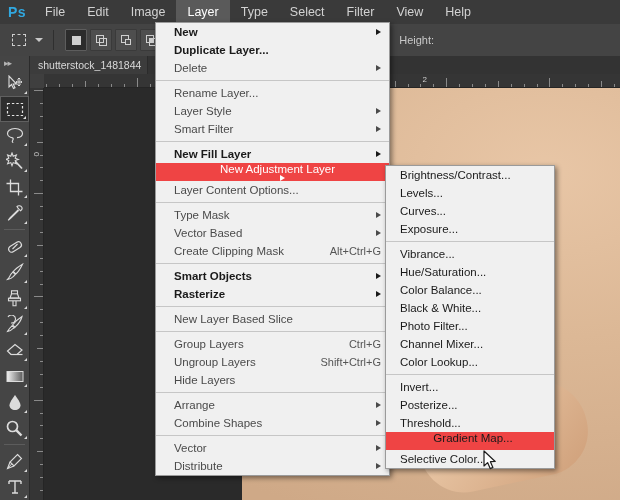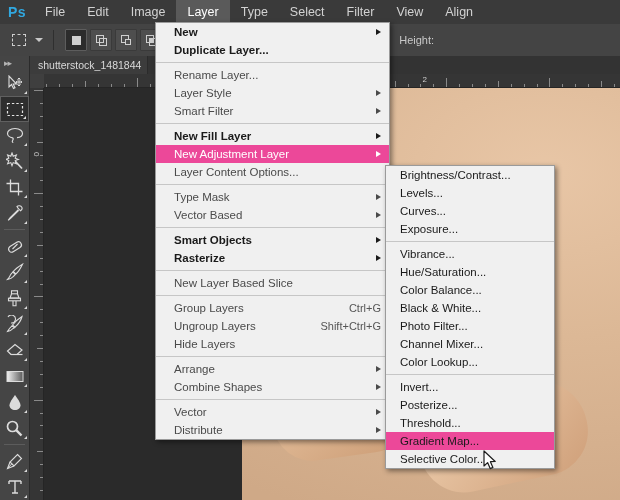--- a/index.html
+++ b/index.html
@@ -140,21 +140,21 @@
   }
   .mi .lbl{font-size:11.5px;color:#4a4a4a;flex:1;}
   .mi.enabled .lbl{color:#1a1a1a;font-weight:bold;}
   .mi .sc{font-size:11px;color:#555;margin-left:14px;}
   .mi .arr{
     width:0;height:0;margin-left:10px;
     border-top:3.5px solid transparent;border-bottom:3.5px solid transparent;
     border-left:5px solid #4a4a4a;
   }
   .mi.enabled .arr{border-left-color:#1a1a1a;}
-  .mi.hl{background:#ec4899;}
+  .mi.hl{background:#ef4444;flex-direction:column;}
   .mi.hl .lbl{color:#ffffff;font-weight:normal;}
   .mi.hl .arr{border-left-color:#ffffff;}
   .msep{height:1px;background:#c6c6c6;margin:3px 0;}
   #adj-menu .mi{padding-left:14px;}
   #adj-menu .mi .lbl{color:#1a1a1a;font-weight:normal;font-size:11.5px;}
 
   
   .cursor{position:absolute;z-index:99;pointer-events:none;}
 </style>
 </head>
@@ -166,21 +166,21 @@
     <div class="ps-logo">Ps</div>
     <div id="menubar-items" style="display:flex;align-items:center;">
         <div class="menubar-item">File</div>
         <div class="menubar-item">Edit</div>
         <div class="menubar-item">Image</div>
         <div class="menubar-item active">Layer</div>
         <div class="menubar-item">Type</div>
         <div class="menubar-item">Select</div>
         <div class="menubar-item">Filter</div>
         <div class="menubar-item">View</div>
-        <div class="menubar-item">Align</div>
+        <div class="menubar-item">Help</div>
       </div>
   </div>
 
   <div class="optionsbar">
     <div class="opt-tool-icon">
       <div class="marquee-glyph"></div>
     </div>
     <div class="opt-caret">
         <div class="caret-dn"></div>
       </div>
@@ -483,20 +483,24 @@
   </div>
 
   <div class="menu" id="layer-menu">
       <div class="mi enabled">
         <span class="lbl">New</span>
         <span class="arr"></span>
       </div>
       <div class="mi enabled">
         <span class="lbl">Duplicate Layer...</span>
       </div>
+      <div class="mi">
+        <span class="lbl">Delete</span>
+        <span class="arr"></span>
+      </div>
       <div class="msep"></div>
       <div class="mi">
         <span class="lbl">Rename Layer...</span>
       </div>
       <div class="mi">
         <span class="lbl">Layer Style</span>
         <span class="arr"></span>
       </div>
       <div class="mi">
         <span class="lbl">Smart Filter</span>
@@ -515,20 +519,24 @@
         <span class="lbl">Layer Content Options...</span>
       </div>
       <div class="msep"></div>
       <div class="mi">
         <span class="lbl">Type Mask</span>
         <span class="arr"></span>
       </div>
       <div class="mi">
         <span class="lbl">Vector Based</span>
         <span class="arr"></span>
+      </div>
+      <div class="mi">
+        <span class="lbl">Create Clipping Mask</span>
+        <span class="sc">Alt+Ctrl+G</span>
       </div>
       <div class="msep"></div>
       <div class="mi enabled">
         <span class="lbl">Smart Objects</span>
         <span class="arr"></span>
       </div>
       <div class="mi enabled">
         <span class="lbl">Rasterize</span>
         <span class="arr"></span>
       </div>

